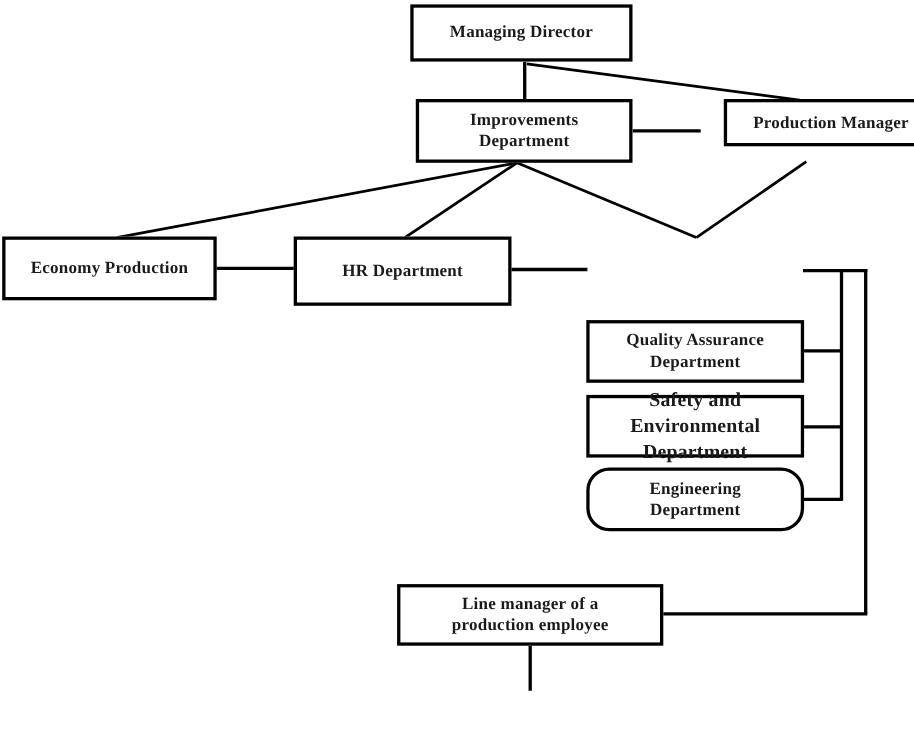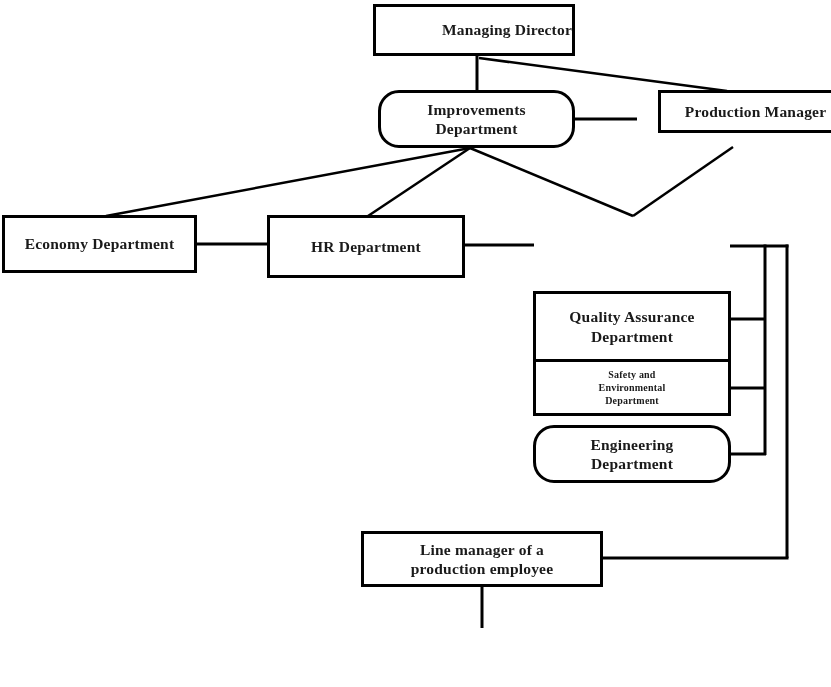--- a/index.html
+++ b/index.html
@@ -34,31 +34,31 @@
     color: #1a1a1a;
     font-weight: bold;
     font-size: 15.5px;
     line-height: 1.25;
     letter-spacing: 0.2px;
   }
   .node .lbl {
     white-space: pre-line;
   }
   .node.small {
-    font-size: 10px;
+    font-size: 18px;
     line-height: 1.3;
   }
   
-  #n-managing      { left: 373px; top: 4px;   width: 202px; height: 52px; justify-content: flex-end; }
-  #n-improvements  { left: 378px; top: 90px;  width: 197px; height: 58px; border-radius: 21px; }
+  #n-managing      { left: 373px; top: 4px;   width: 202px; height: 52px; }
+  #n-improvements  { left: 378px; top: 90px;  width: 197px; height: 58px; }
   #n-prodmgr       { left: 658px; top: 90px;  width: 195px; height: 43px; }
   #n-economy       { left: 2px;   top: 215px; width: 195px; height: 58px; }
   #n-hr            { left: 267px; top: 215px; width: 198px; height: 63px; }
   #n-iic           { left: 533px; top: 215px; width: 198px; height: 58px; }
-  #n-qa            { left: 533px; top: 291px; width: 198px; height: 71px; }
+  #n-qa            { left: 533px; top: 291px; width: 198px; height: 57px; }
   #n-safety        { left: 533px; top: 359px; width: 198px; height: 57px; }
   #n-engineering   { left: 533px; top: 425px; width: 198px; height: 58px; border-radius: 21px; }
   #n-linemgr       { left: 361px; top: 531px; width: 242px; height: 56px; }
   #n-prodemp       { left: 411px; top: 627px; width: 141px; height: 56px; }
 </style>
 </head>
 <body>
 
 <div id="stage">
 
@@ -106,21 +106,21 @@
   <div class="node" id="n-improvements">
     <span class="lbl">Improvements
 Department</span>
   </div>
 
   <div class="node" id="n-prodmgr">
     <span class="lbl">Production Manager</span>
   </div>
 
   <div class="node" id="n-economy">
-    <span class="lbl">Economy Department</span>
+    <span class="lbl">Economy Production</span>
   </div>
 
   <div class="node" id="n-hr">
     <span class="lbl">HR Department</span>
   </div>
 
 
   <div class="node" id="n-qa">
     <span class="lbl">Quality Assurance
 Department</span>

